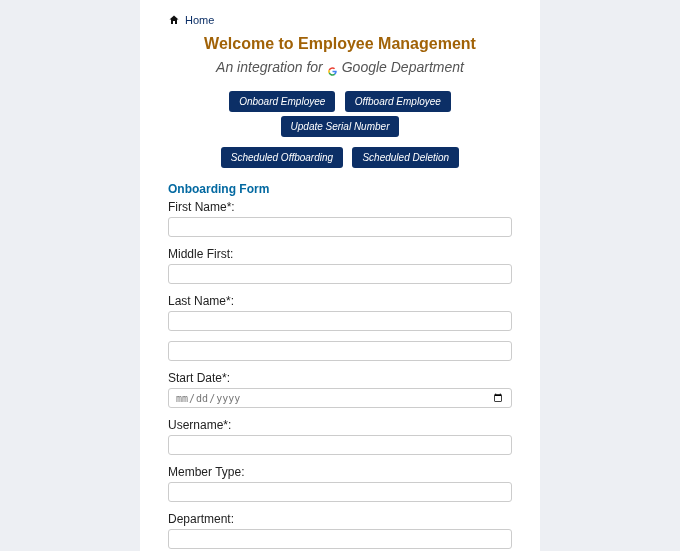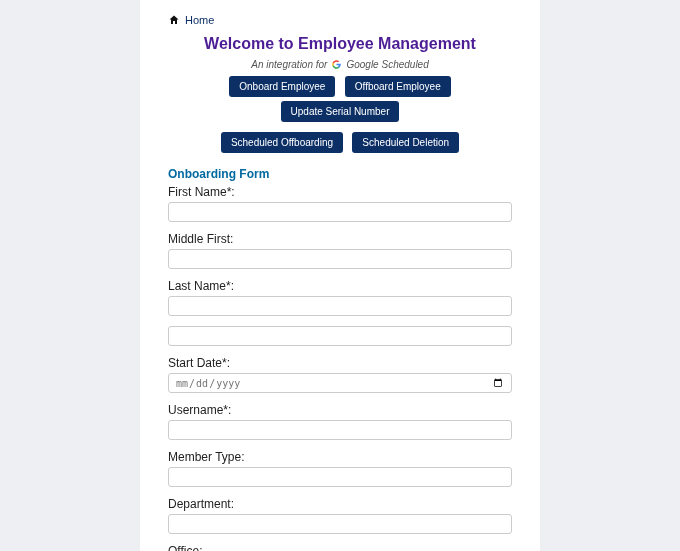--- a/index.html
+++ b/index.html
@@ -33,29 +33,29 @@
     gap: 5px;
   }
   .home-link svg {
     width: 12px; height: 12px;
     fill: #111;
   }
   h1.title {
     text-align: center;
     font-size: 16px;
     font-weight: 700;
-    color: #4c1d95;
+    color: #a16207;
     margin: 4px 0 6px 0;
   }
   .subtitle {
     text-align: center;
     font-style: italic;
-    font-size: 10px;
+    font-size: 14px;
     color: #555;
-    margin-bottom: 4px;
+    margin-bottom: 14px;
     display: flex;
     align-items: center;
     justify-content: center;
     gap: 5px;
   }
   .g-icon {
     display: inline-block;
     width: 9px; height: 9px;
     font-style: normal;
   }
@@ -66,20 +66,21 @@
   .btn {
     display: inline-block;
     background: #0c2f66;
     color: #fff;
     font-size: 10px;
     padding: 5px 10px;
     border-radius: 3px;
     margin: 2px 3px;
     border: none;
     cursor: pointer;
+    font-style: italic;
   }
   .form-title {
     color: #0369a1;
     font-size: 12px;
     font-weight: 700;
     margin: 12px 0 4px 0;
   }
   .field {
     margin-bottom: 10px;
   }
@@ -123,21 +124,21 @@
     <div class="subtitle">
       <span>An integration for</span>
       <span class="g-icon">
         <svg width="9" height="9" viewBox="0 0 48 48">
           <path fill="#EA4335" d="M24 9.5c3.9 0 6.6 1.7 8.1 3.1l5.9-5.9C34.4 3.1 29.7 1 24 1 14.8 1 6.9 6.6 3.3 14.7l6.9 5.4C11.9 14 17.4 9.5 24 9.5z"></path>
           <path fill="#4285F4" d="M46.5 24.5c0-1.6-.1-2.8-.4-4H24v8.1h12.7c-.3 2.1-1.7 5.3-5 7.5l6.7 5.2C43 37.4 46.5 31.5 46.5 24.5z"></path>
           <path fill="#FBBC05" d="M10.2 28.1c-.5-1.3-.7-2.7-.7-4.1s.3-2.8.7-4.1l-6.9-5.4C1.8 17.6 1 20.7 1 24s.8 6.4 2.3 9.5l6.9-5.4z"></path>
           <path fill="#34A853" d="M24 47c6.1 0 11.2-2 14.9-5.5l-6.7-5.2c-1.8 1.3-4.4 2.2-8.2 2.2-6.6 0-12.1-4.5-13.8-10.6l-6.9 5.4C6.9 41.4 14.8 47 24 47z"></path>
         </svg>
       </span>
-      <span>Google Scheduled</span>
+      <span>Google Department</span>
     </div>
 
     <div class="btn-row">
       <button class="btn">Onboard Employee</button>
       <button class="btn">Offboard Employee</button>
       <button class="btn">Update Serial Number</button>
     </div>
     <div class="btn-row">
       <button class="btn">Scheduled Offboarding</button>
       <button class="btn">Scheduled Deletion</button>

